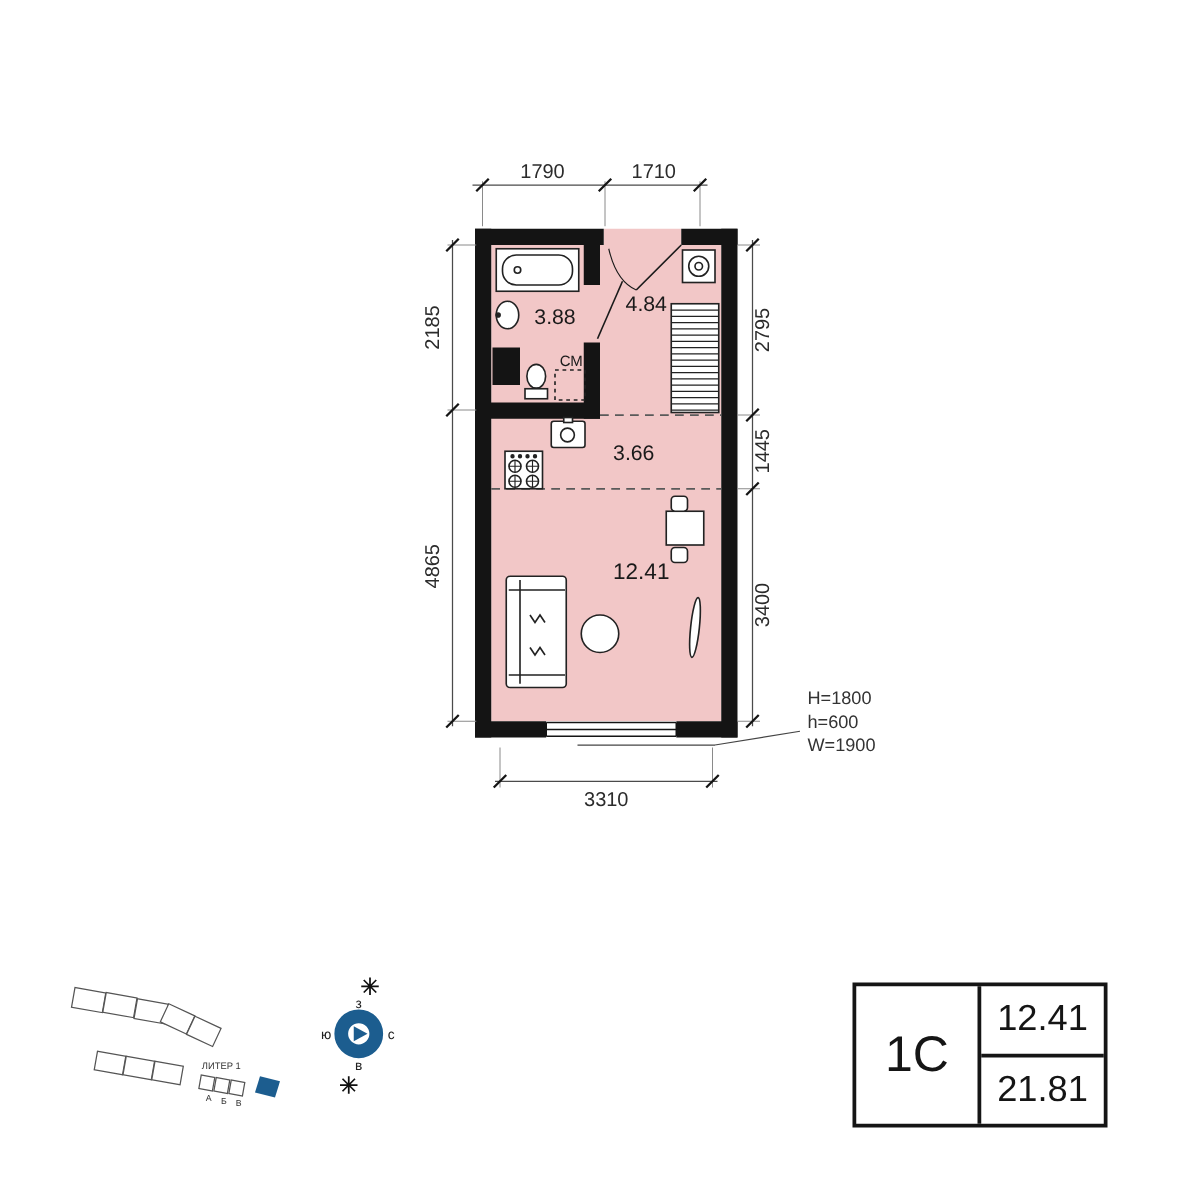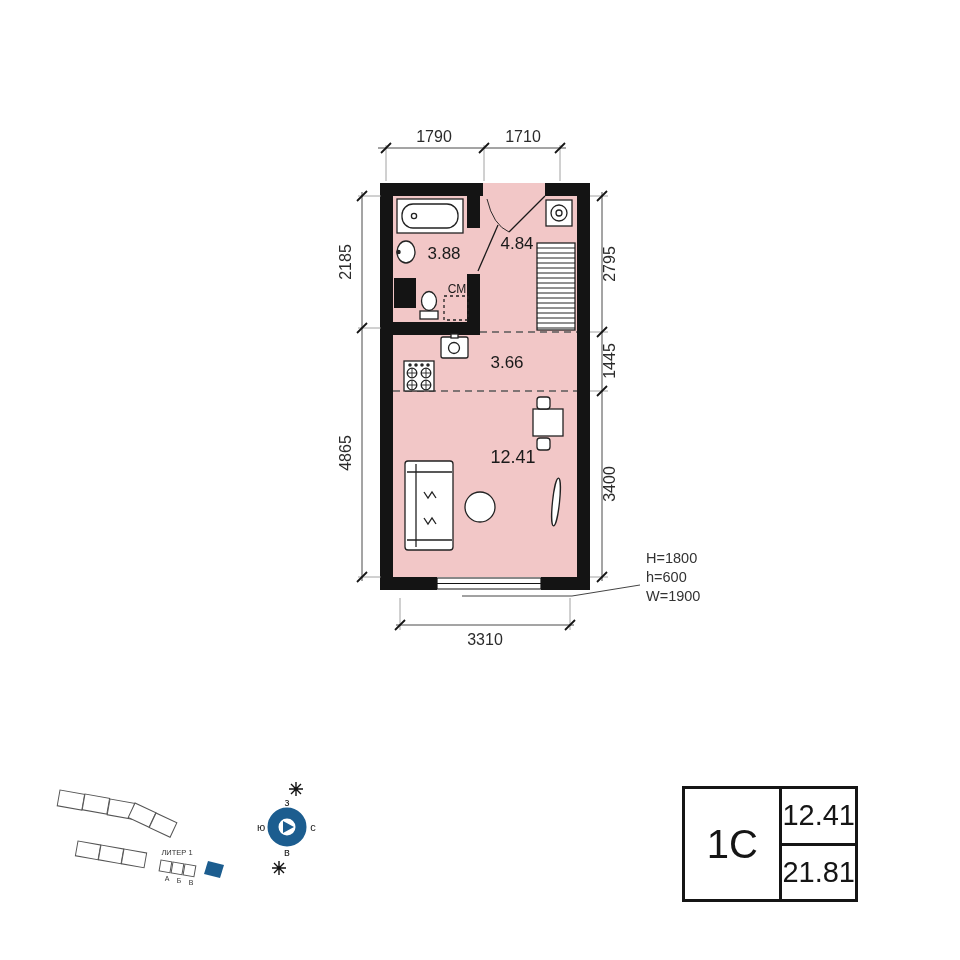--- a/index.html
+++ b/index.html
@@ -9,21 +9,21 @@
   .dim-text{font-size:16px;fill:#2b2b2b;}
   .area-text{font-size:17px;fill:#1a1a1a;font-weight:500;}
   .area-text-lg{font-size:18px;fill:#1a1a1a;font-weight:500;}
   .small-label{font-size:12px;fill:#1a1a1a;}
   .note-text{font-size:14.5px;fill:#333;}
   .site-text{font-size:7.5px;fill:#333;}
   .block-letter{font-size:7px;fill:#333;}
   .compass-letter{font-size:11px;fill:#222;}
   .plan-svg{position:absolute;left:0;top:0;}
   .site-svg{position:absolute;left:40px;top:775px;}
-  .spec-table{position:absolute;left:682px;top:786px;width:176px;height:116px;
+  .spec-table{position:absolute;left:682px;top:786px;width:204px;height:116px;
               border:3px solid #151515;box-sizing:border-box;display:flex;background:#fff;}
   .spec-type{width:97px;border-right:3px solid #151515;display:flex;align-items:center;
              justify-content:center;font-size:40px;color:#151515;}
   .spec-values{flex:1;display:flex;flex-direction:column;}
   .spec-values .cell{flex:1;display:flex;align-items:center;justify-content:center;
                      font-size:29px;color:#151515;}
   .cell-top{border-bottom:3px solid #151515;}
 </style>
 </head>
 <body>

